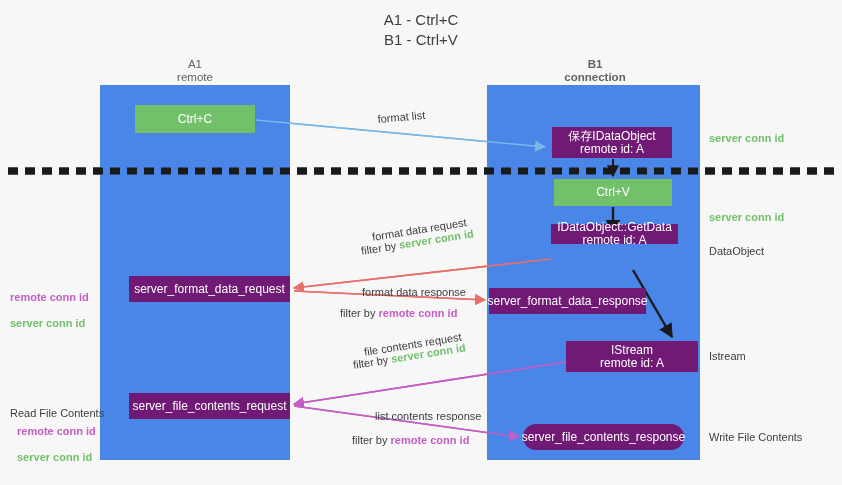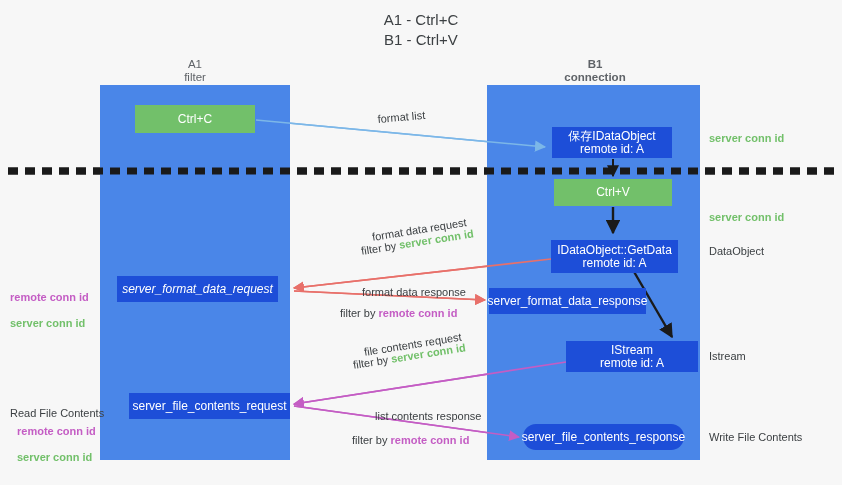--- a/index.html
+++ b/index.html
@@ -68,27 +68,27 @@
     align-items: center;
     justify-content: center;
     text-align: center;
     color: #ffffff;
     font-size: 12px;
     line-height: 13px;
     padding: 2px 12px;
     white-space: pre-line;
   }
   .node.green  { background: #6aa84f; background: #72c06a; }
-  .node.orange { background: #1d4ed8; }
+  .node.orange { background: #701a75; }
 
   #node-ctrlc    { left: 135px; top: 105px;  width: 120px; height: 28px; }
   #node-idataobj { left: 552px; top: 127px;  width: 120px; height: 31px; }
   #node-ctrlv    { left: 554px; top: 179px;  width: 118px; height: 27px; }
-  #node-getdata  { left: 551px; top: 240px;  width: 127px; height: 33px; }
-  #node-fmtreq   { left: 117px; top: 276px;  width: 161px; height: 26px; font-style: italic; }
+  #node-getdata  { left: 551px; top: 224px;  width: 127px; height: 20px; }
+  #node-fmtreq   { left: 129px; top: 276px;  width: 161px; height: 26px; }
   #node-fmtresp  { left: 489px; top: 288px;  width: 157px; height: 26px; }
   #node-istream  { left: 566px; top: 341px;  width: 132px; height: 31px; }
   #node-filereq  { left: 129px; top: 393px;  width: 161px; height: 26px; }
   #node-fileresp { left: 523px; top: 424px;  width: 161px; height: 26px; border-radius: 13px; }
 
   
   .side-label {
     position: absolute;
     font-size: 11px;
     line-height: 13px;
@@ -179,21 +179,21 @@
   <path d="M 294 291 L 485 300" stroke="#e8706a" stroke-width="1.7" fill="none" marker-end="url(#ah-red)"></path>
   <path d="M 633 270 L 672 337" stroke="#1a1a1a" stroke-width="2.4" fill="none" marker-end="url(#ah-black)"></path>
   <path d="M 566 362 L 294 404" stroke="#c45dc4" stroke-width="1.7" fill="none" marker-end="url(#ah-mag)"></path>
   <path d="M 294 406 L 519 437" stroke="#c45dc4" stroke-width="1.7" fill="none" marker-end="url(#ah-mag)"></path>
 </svg>
 
 <div id="title">A1 - Ctrl+C
 B1 - Ctrl+V</div>
 
 <div class="col-header" id="hdr-a1">A1
-filter</div>
+remote</div>
 <div class="col-header" id="hdr-b1">B1
 connection</div>
 
 <div class="node green" id="node-ctrlc">Ctrl+C</div>
 <div class="node orange" id="node-idataobj">保存IDataObject
 remote id: A</div>
 <div class="node green" id="node-ctrlv">Ctrl+V</div>
 <div class="node orange" id="node-getdata">IDataObject::GetData
 remote id: A</div>
 <div class="node orange" id="node-fmtreq">server_format_data_request</div>

